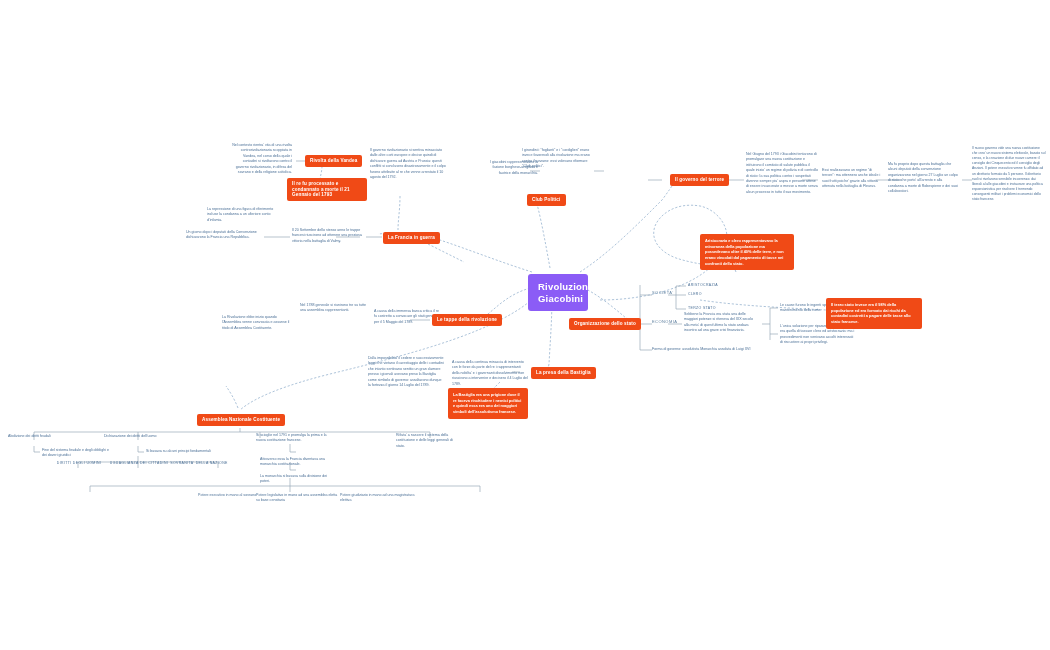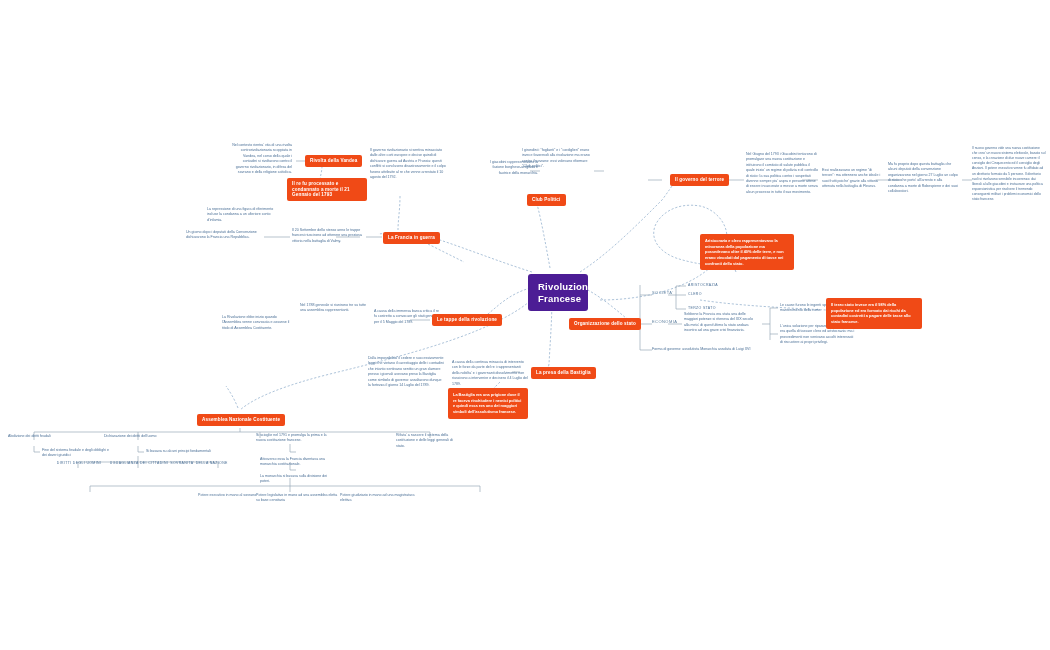--- a/index.html
+++ b/index.html
@@ -19,21 +19,21 @@
     position: absolute; top: 0; left: 0;
     width: 1050px; height: 650px;
     pointer-events: none;
   }
   .node {
     position: absolute;
     line-height: 1.22;
   }
   
   .root {
-    background: #4c1d95;
+    background: #8b5cf6;
     color: #ffffff;
     font-size: 9.5px;
     font-weight: bold;
     text-align: center;
     padding: 7px 10px;
     border-radius: 3px;
     letter-spacing: .2px;
   }
   
   .topic {
@@ -173,21 +173,21 @@
       <path d="M290,478 L290,486"></path>
       <path d="M90,486 L480,486"></path>
       <path d="M90,486 L90,492"></path>
       <path d="M290,486 L290,492"></path>
       <path d="M480,486 L480,492"></path>
     </g>
   </svg>
 
   <div class="node root" style="left:528px; top:274px; width:60px;">
     <span>Rivoluzione</span><br>
-    <span>Francese</span>
+    <span>Giacobini</span>
   </div>
 
   <div class="node txt" style="left:232px; top:143px; width:60px; text-align:right;">Nel contesto rientra' vita di una rivolta controrivoluzionaria scoppiata in Vandea, nel corso della quale i contadini si rivoltarono contro il governo rivoluzionario, in difesa del sovrano e della religione cattolica.</div>
 
   <div class="node topic" style="left:305px; top:155px;">Rivolta della Vandea</div>
 
   <div class="node txt" style="left:207px; top:207px; width:70px; text-align:left;">La repressione di una figura di riferimento incluse la condanna a un ulteriore conto d'infamia.</div>
 
   <div class="node topic wrap" style="left:287px; top:178px; width:80px;">Il re fu processato e condannato a morte il 21 Gennaio del 1793</div>
 

